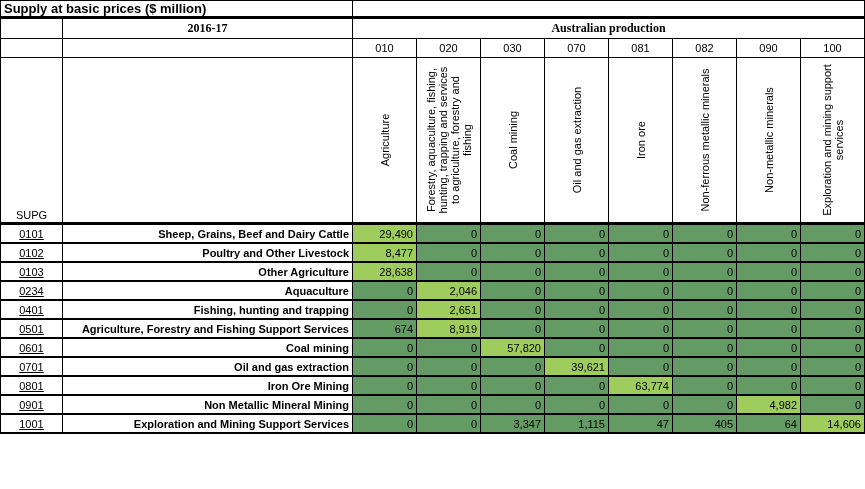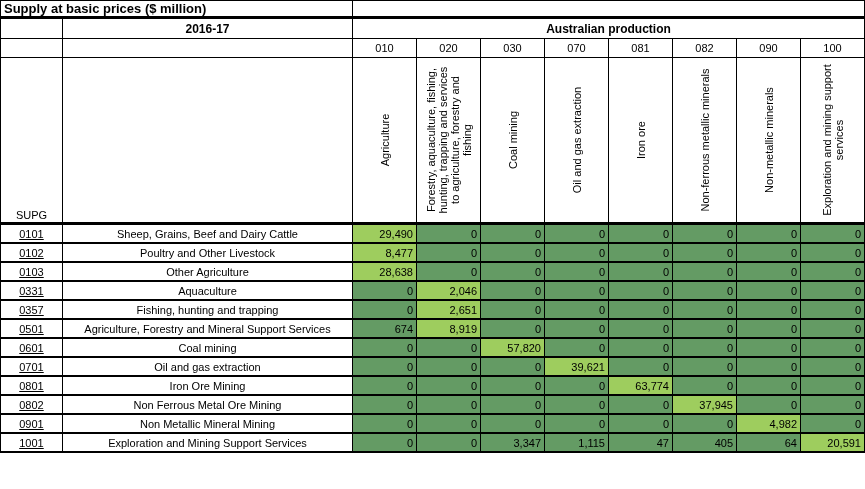--- a/index.html
+++ b/index.html
@@ -28,20 +28,21 @@
     font-size: 13px;
     font-weight: bold;
     height: 15px;
     text-align: left;
   }
   tr.group-row td {
     font-size: 12px;
     font-weight: bold;
     text-align: center;
     height: 19px;
+    font-family: Liberation Serif, serif;
   }
   tr.code-row td {
     text-align: center;
     height: 18px;
     margin-top: 16px;
   }
   tr.label-row td {
     height: 163px;
     border-bottom: 3px solid #000;
     position: relative;
@@ -61,21 +62,21 @@
     text-align: center;
     white-space: normal;
     font-size: 11px;
     line-height: 12px;
   }
   tbody td {
     height: 17px;
     border-bottom: 2px solid #000;
   }
   tbody td.c-supg { text-align: center; text-decoration: underline; }
-  tbody td.c-desc { text-align: center; }
+  tbody td.c-desc { text-align: right; font-weight: bold; }
   tbody td.c-num {
     text-align: right;
     background: var(--cell-dark, #649B64);
   }
   tbody td.c-num.hl {
     background: var(--cell-light, #9ECD5E);
   }
 </style>
 </head>
 <body>
@@ -176,46 +177,46 @@
           <td class="c-num hl">28,638</td>
           <td class="c-num">0</td>
           <td class="c-num">0</td>
           <td class="c-num">0</td>
           <td class="c-num">0</td>
           <td class="c-num">0</td>
           <td class="c-num">0</td>
           <td class="c-num">0</td>
         </tr>
         <tr>
-          <td class="c-supg">0331</td>
+          <td class="c-supg">0234</td>
           <td class="c-desc">Aquaculture</td>
           <td class="c-num">0</td>
           <td class="c-num hl">2,046</td>
           <td class="c-num">0</td>
           <td class="c-num">0</td>
           <td class="c-num">0</td>
           <td class="c-num">0</td>
           <td class="c-num">0</td>
           <td class="c-num">0</td>
         </tr>
         <tr>
-          <td class="c-supg">0357</td>
+          <td class="c-supg">0401</td>
           <td class="c-desc">Fishing, hunting and trapping</td>
           <td class="c-num">0</td>
           <td class="c-num hl">2,651</td>
           <td class="c-num">0</td>
           <td class="c-num">0</td>
           <td class="c-num">0</td>
           <td class="c-num">0</td>
           <td class="c-num">0</td>
           <td class="c-num">0</td>
         </tr>
         <tr>
           <td class="c-supg">0501</td>
-          <td class="c-desc">Agriculture, Forestry and Mineral Support Services</td>
+          <td class="c-desc">Agriculture, Forestry and Fishing Support Services</td>
           <td class="c-num">674</td>
           <td class="c-num hl">8,919</td>
           <td class="c-num">0</td>
           <td class="c-num">0</td>
           <td class="c-num">0</td>
           <td class="c-num">0</td>
           <td class="c-num">0</td>
           <td class="c-num">0</td>
         </tr>
         <tr>
@@ -244,32 +245,20 @@
         </tr>
         <tr>
           <td class="c-supg">0801</td>
           <td class="c-desc">Iron Ore Mining</td>
           <td class="c-num">0</td>
           <td class="c-num">0</td>
           <td class="c-num">0</td>
           <td class="c-num">0</td>
           <td class="c-num hl">63,774</td>
           <td class="c-num">0</td>
-          <td class="c-num">0</td>
-          <td class="c-num">0</td>
-        </tr>
-        <tr>
-          <td class="c-supg">0802</td>
-          <td class="c-desc">Non Ferrous Metal Ore Mining</td>
-          <td class="c-num">0</td>
-          <td class="c-num">0</td>
-          <td class="c-num">0</td>
-          <td class="c-num">0</td>
-          <td class="c-num">0</td>
-          <td class="c-num hl">37,945</td>
           <td class="c-num">0</td>
           <td class="c-num">0</td>
         </tr>
         <tr>
           <td class="c-supg">0901</td>
           <td class="c-desc">Non Metallic Mineral Mining</td>
           <td class="c-num">0</td>
           <td class="c-num">0</td>
           <td class="c-num">0</td>
           <td class="c-num">0</td>
@@ -281,17 +270,17 @@
         <tr>
           <td class="c-supg">1001</td>
           <td class="c-desc">Exploration and Mining Support Services</td>
           <td class="c-num">0</td>
           <td class="c-num">0</td>
           <td class="c-num">3,347</td>
           <td class="c-num">1,115</td>
           <td class="c-num">47</td>
           <td class="c-num">405</td>
           <td class="c-num">64</td>
-          <td class="c-num hl">20,591</td>
+          <td class="c-num hl">14,606</td>
         </tr>
       </tbody>
   </table>
 </div>
 
 </body></html>

